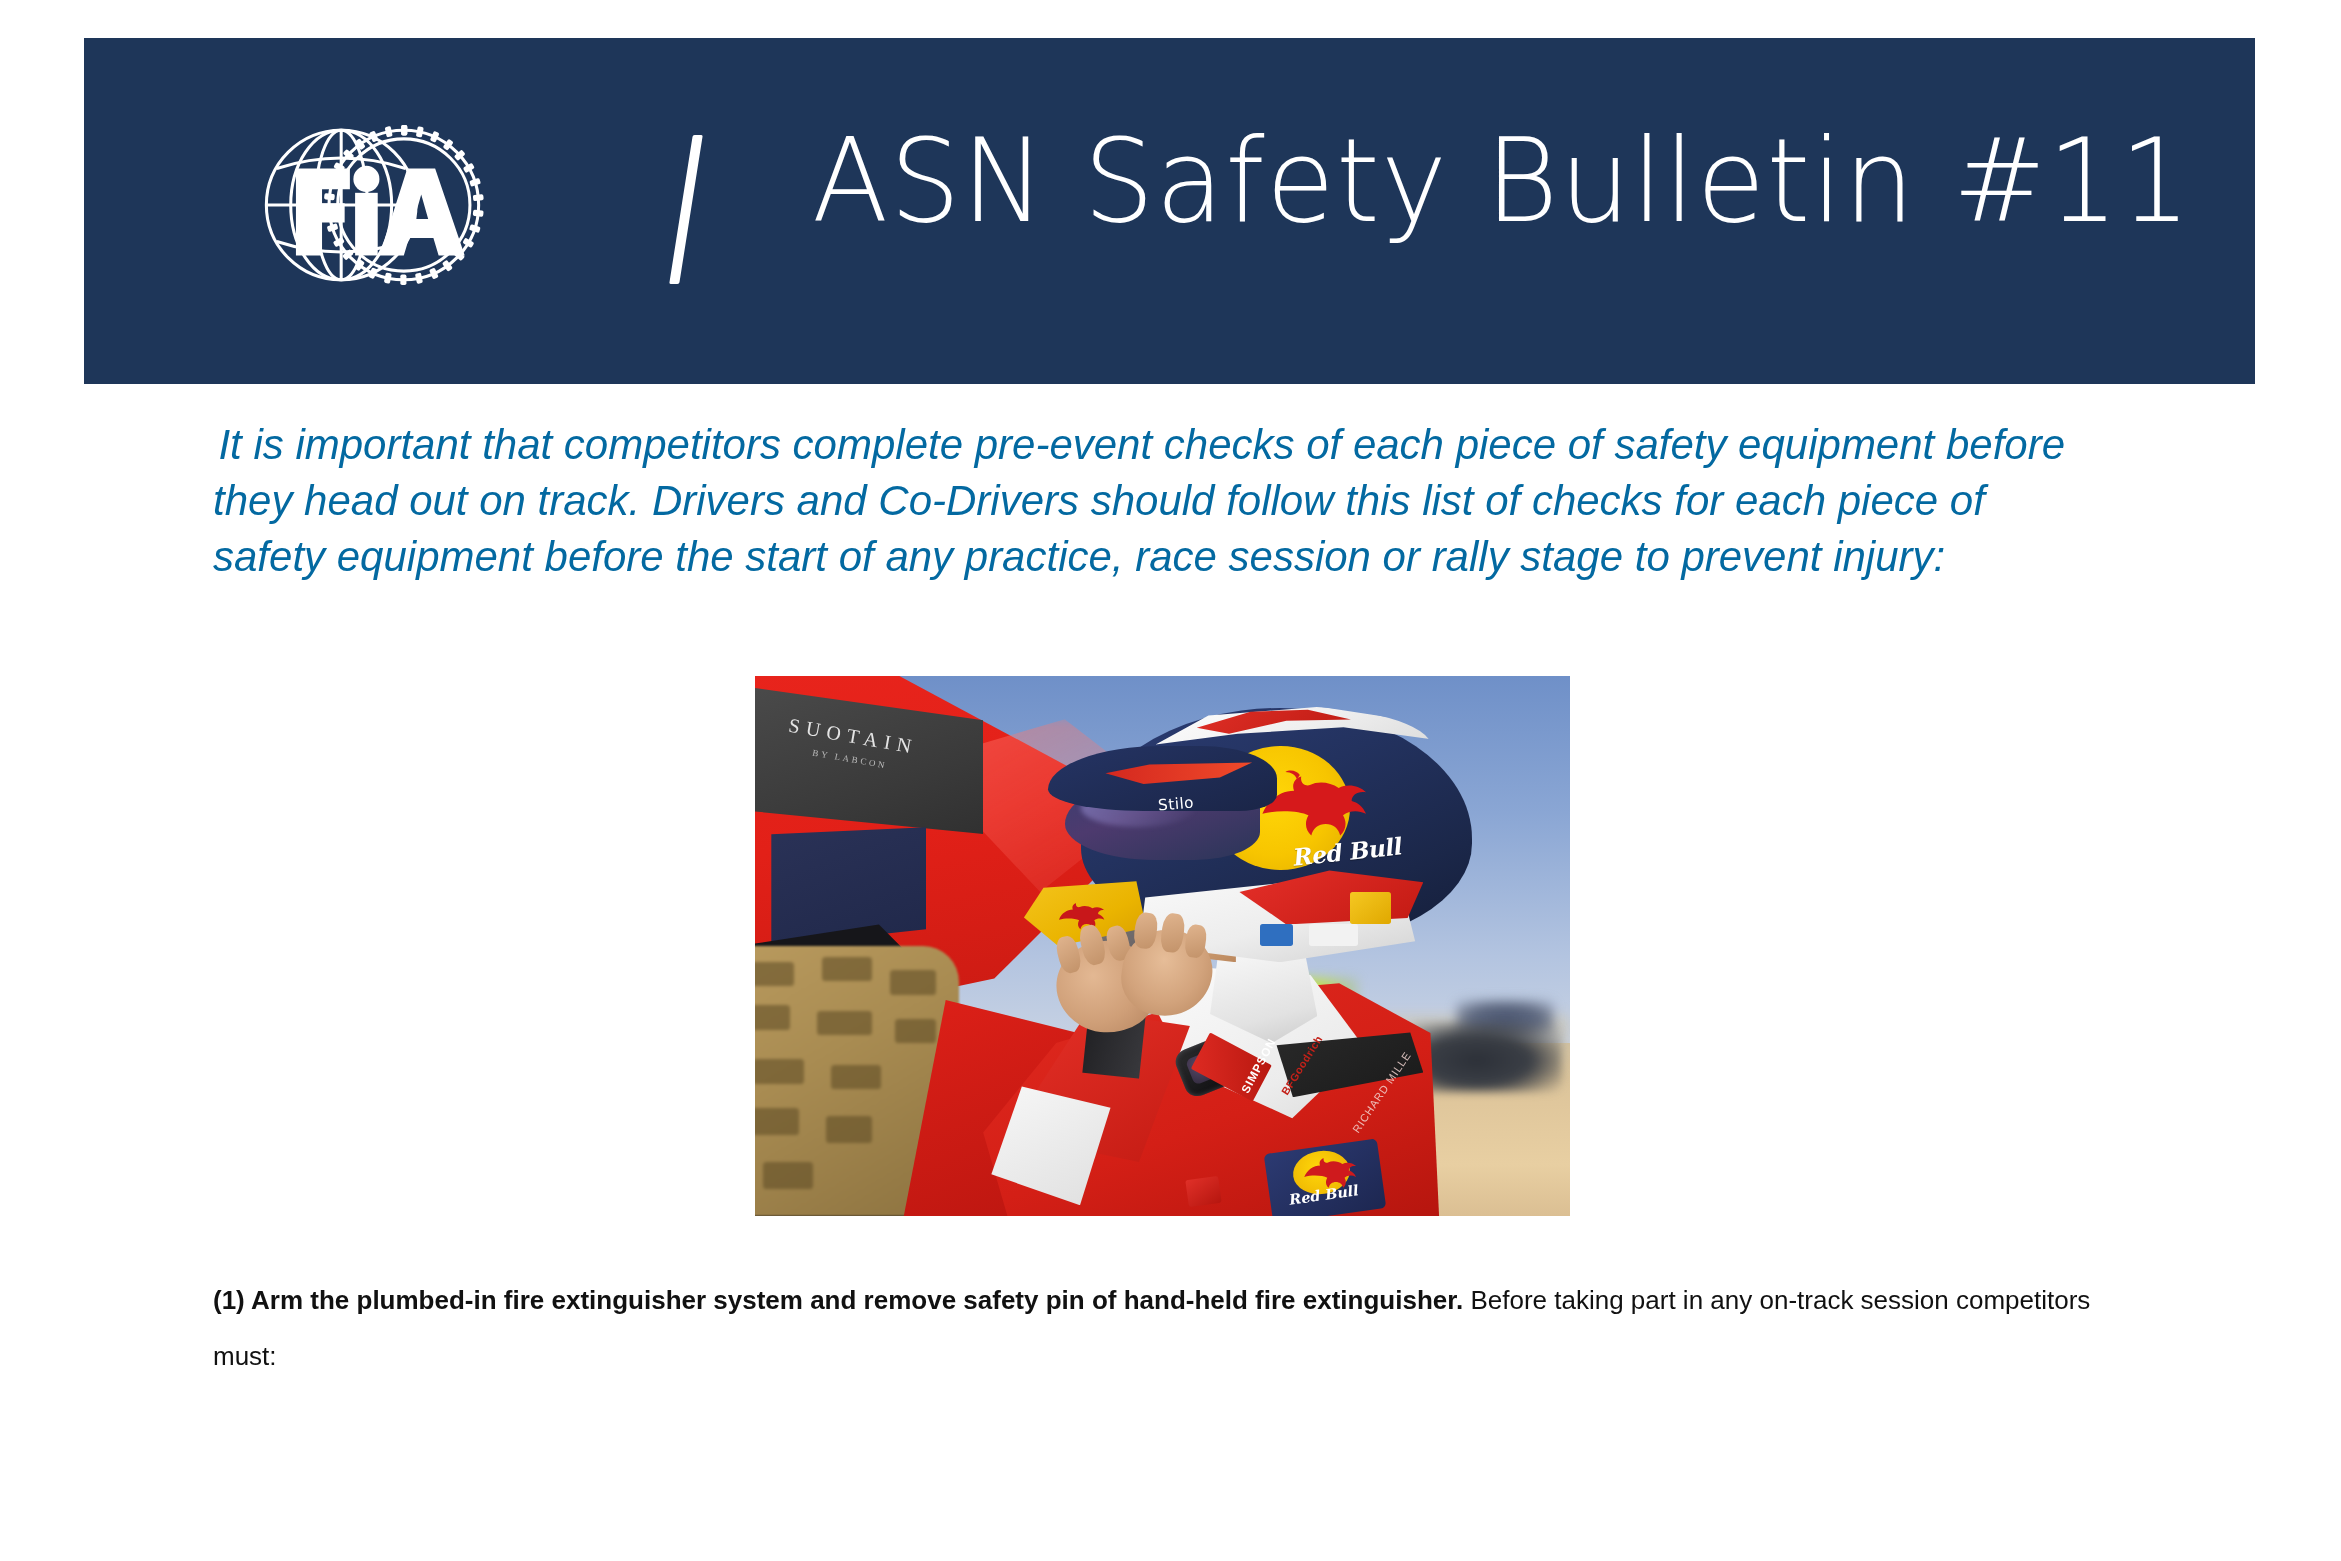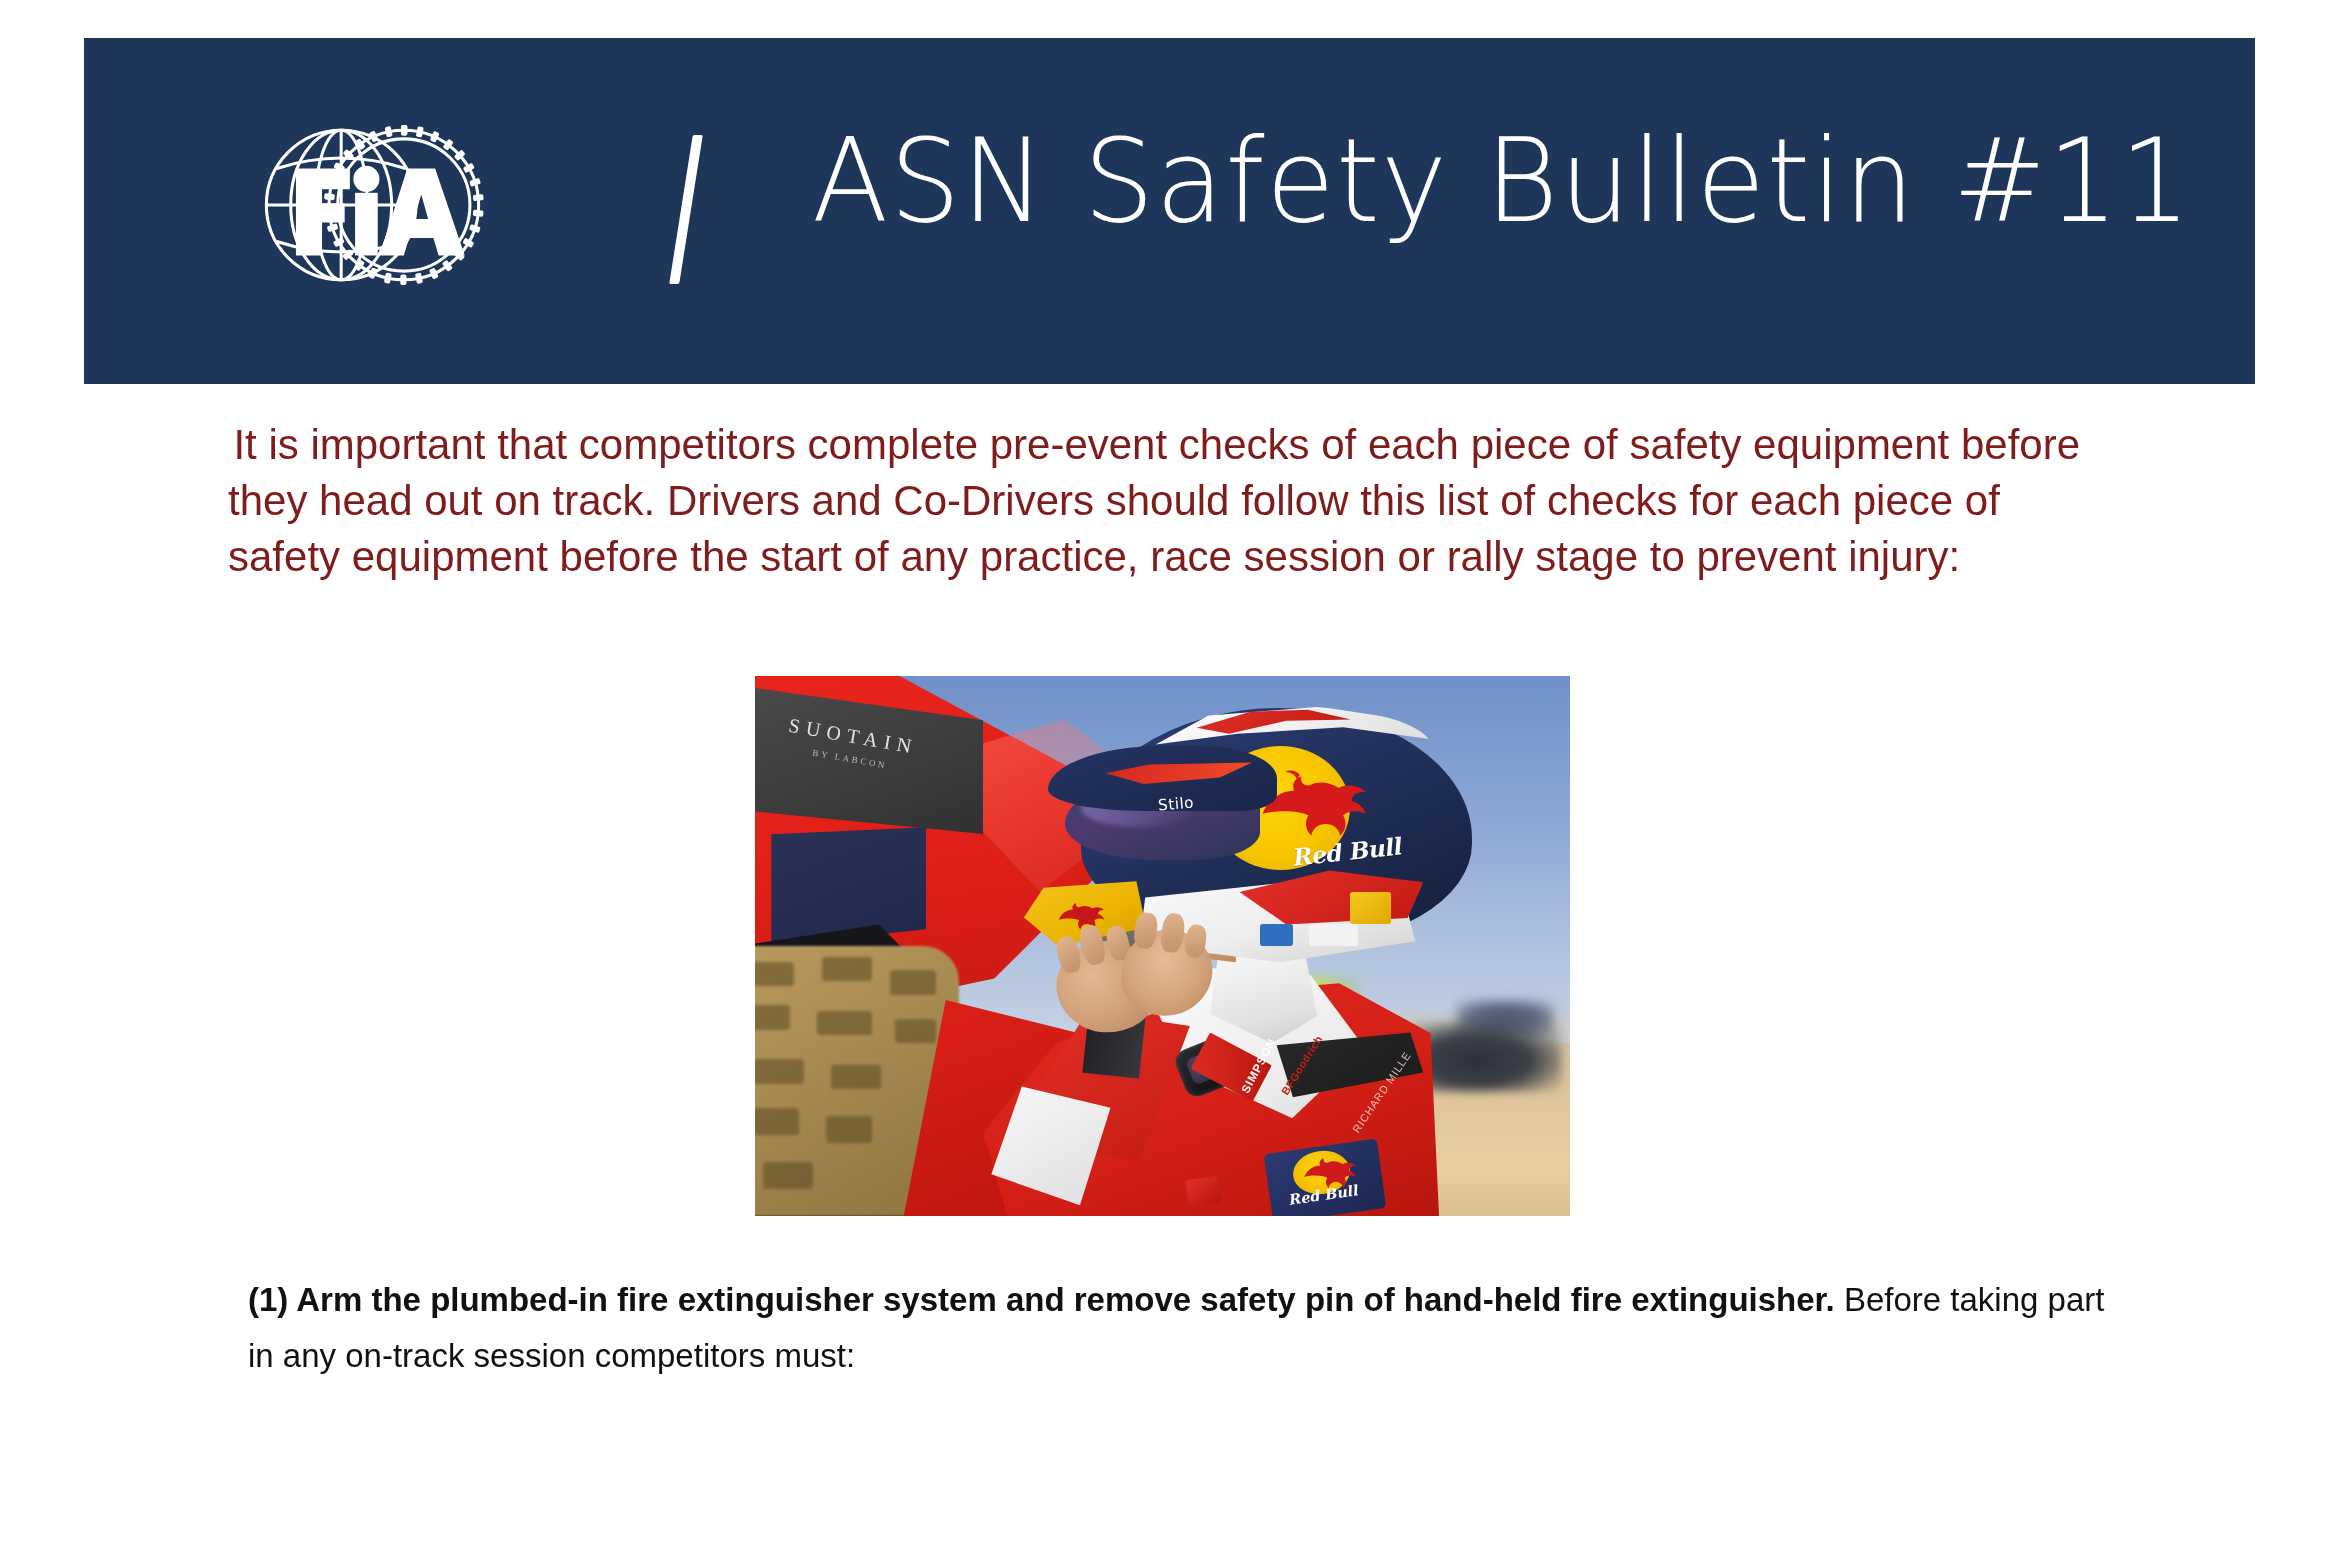--- a/index.html
+++ b/index.html
@@ -58,28 +58,29 @@
     letter-spacing: 1.4px;
     line-height: 1;
     white-space: nowrap;
     transform: scaleX(0.97);
     transform-origin: left center;
   }
 
   
   .intro-para {
     position: absolute;
-    left: 228px;
+    left: 213px;
     top: 417px;
     width: 1878px;
     font-family: "Liberation Sans", sans-serif;
     font-size: 42px;
     line-height: 56px;
-    color: #7f1d1d;
+    color: #0369a1;
     text-indent: 5.4px;
+    font-style: italic;
   }
 
   
   .photo {
     position: absolute;
     left: 755px;
     top: 676px;
     width: 815px;
     height: 540px;
     overflow: hidden;
@@ -478,24 +479,23 @@
     transform: rotate(-8deg);
   }
 
   
   .section-head {
     position: absolute;
     left: 213px;
     top: 1272px;
     width: 1887px;
     font-family: "Liberation Sans", sans-serif;
-    font-size: 33px;
+    font-size: 26px;
     line-height: 56px;
     color: #111111;
-    margin-left: 35px;
   }
   .section-head b { font-weight: bold; }
 
   .bullet-list {
     position: absolute;
     left: 210px;
     top: 1385px;
     width: 1937px;
     font-family: "Liberation Sans", sans-serif;
     font-size: 42px;

